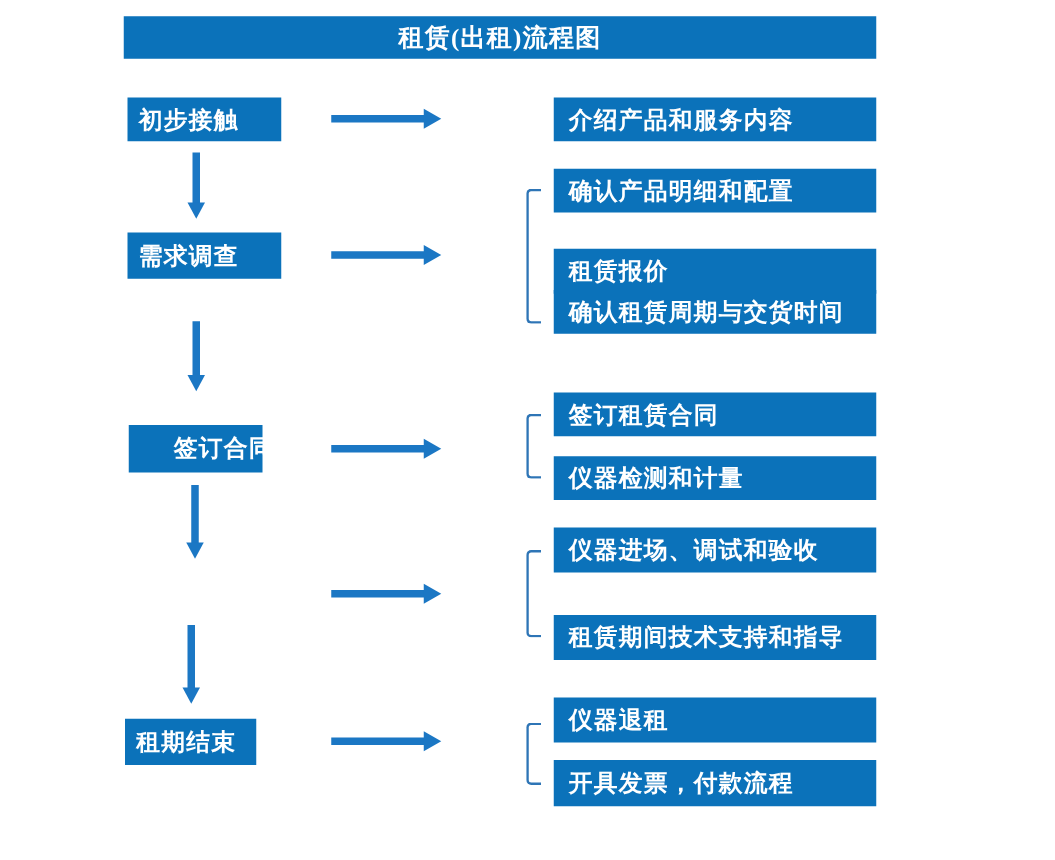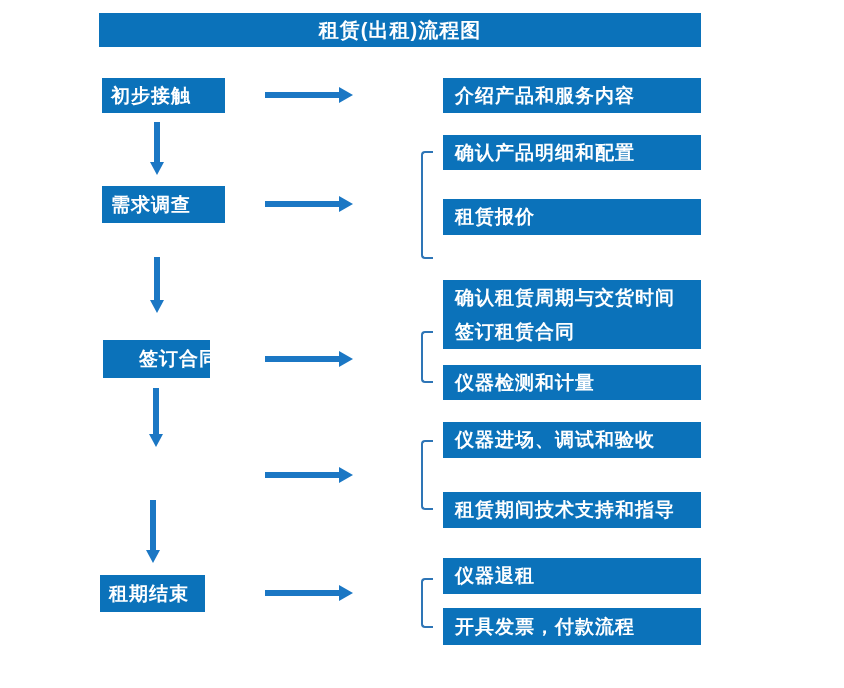--- a/index.html
+++ b/index.html
@@ -5,21 +5,21 @@
   html, body {
     margin: 0;
     padding: 0;
     background: #ffffff;
   }
   .canvas {
     position: relative;
     width: 768px;
     height: 688px;
     background: var(--page_bg, #ffffff);
-    font-family: Liberation Sans, sans-serif;
+    font-family: Liberation Serif, serif;
     overflow: hidden;
     border-radius: 14px;
   }
   .title-bar {
     position: absolute;
     left: 99px; top: 13px;
     width: 602px; height: 34px;
     background: var(--box_fill, #0b72ba);
     color: var(--box_text, #ffffff);
     font-size: 20px;
@@ -138,21 +138,21 @@
 
   <div class="bracket" style="top:151px; height:108px;"></div>
   <div class="bracket" style="top:331px; height:52px;"></div>
   <div class="bracket" style="top:440px; height:70px;"></div>
   <div class="bracket" style="top:578px; height:50px;"></div>
 
   <div class="box rbox" style="top:78px;  height:35px;">介绍产品和服务内容</div>
 
   <div class="box rbox" style="top:135px; height:35px;">确认产品明细和配置</div>
   <div class="box rbox" style="top:199px; height:36px;">租赁报价</div>
-  <div class="box rbox" style="top:232px; height:35px;margin-top:48px;">确认租赁周期与交货时间</div>
+  <div class="box rbox" style="top:232px; height:35px;">确认租赁周期与交货时间</div>
 
   <div class="box rbox" style="top:314px; height:35px;">签订租赁合同</div>
   <div class="box rbox" style="top:365px; height:35px;">仪器检测和计量</div>
 
   <div class="box rbox" style="top:422px; height:36px;text-align:right;">仪器进场、调试和验收</div>
   <div class="box rbox" style="top:558px; height:36px;">仪器退租</div>
 
   <div class="box rbox" style="top:492px; height:36px;">租赁期间技术支持和指导</div>
   <div class="box rbox" style="top:608px; height:37px;">开具发票，付款流程</div>
 

